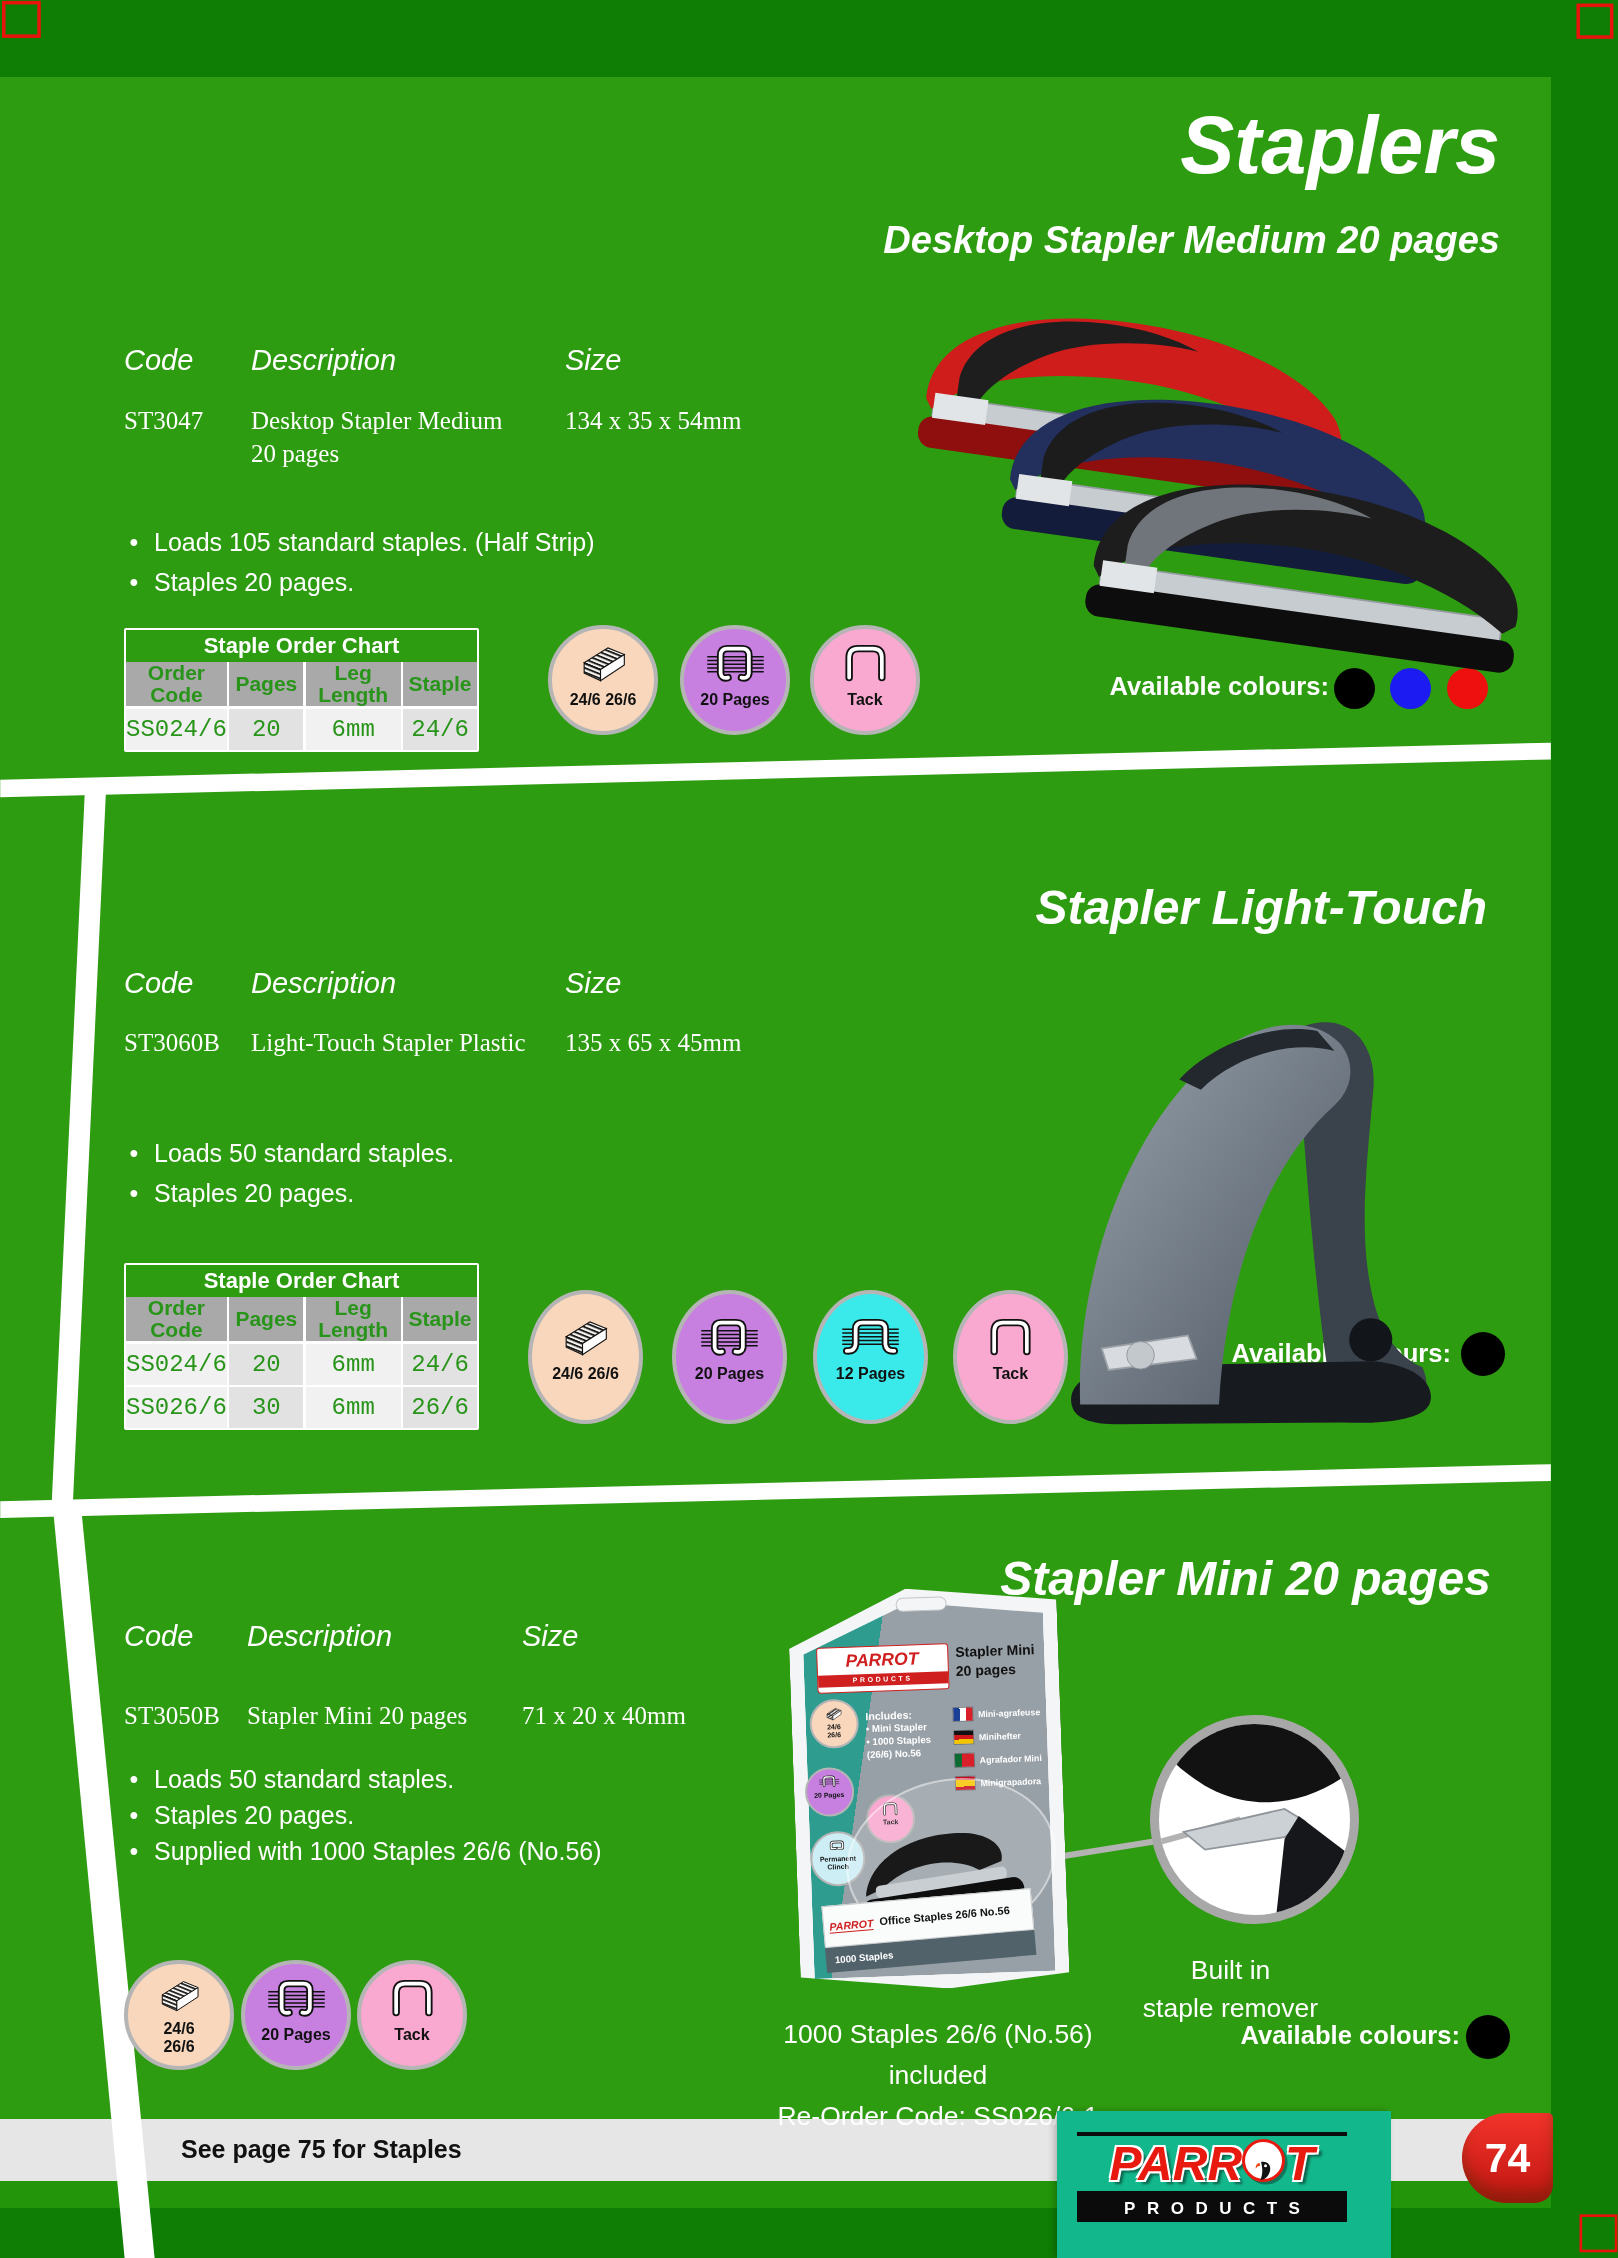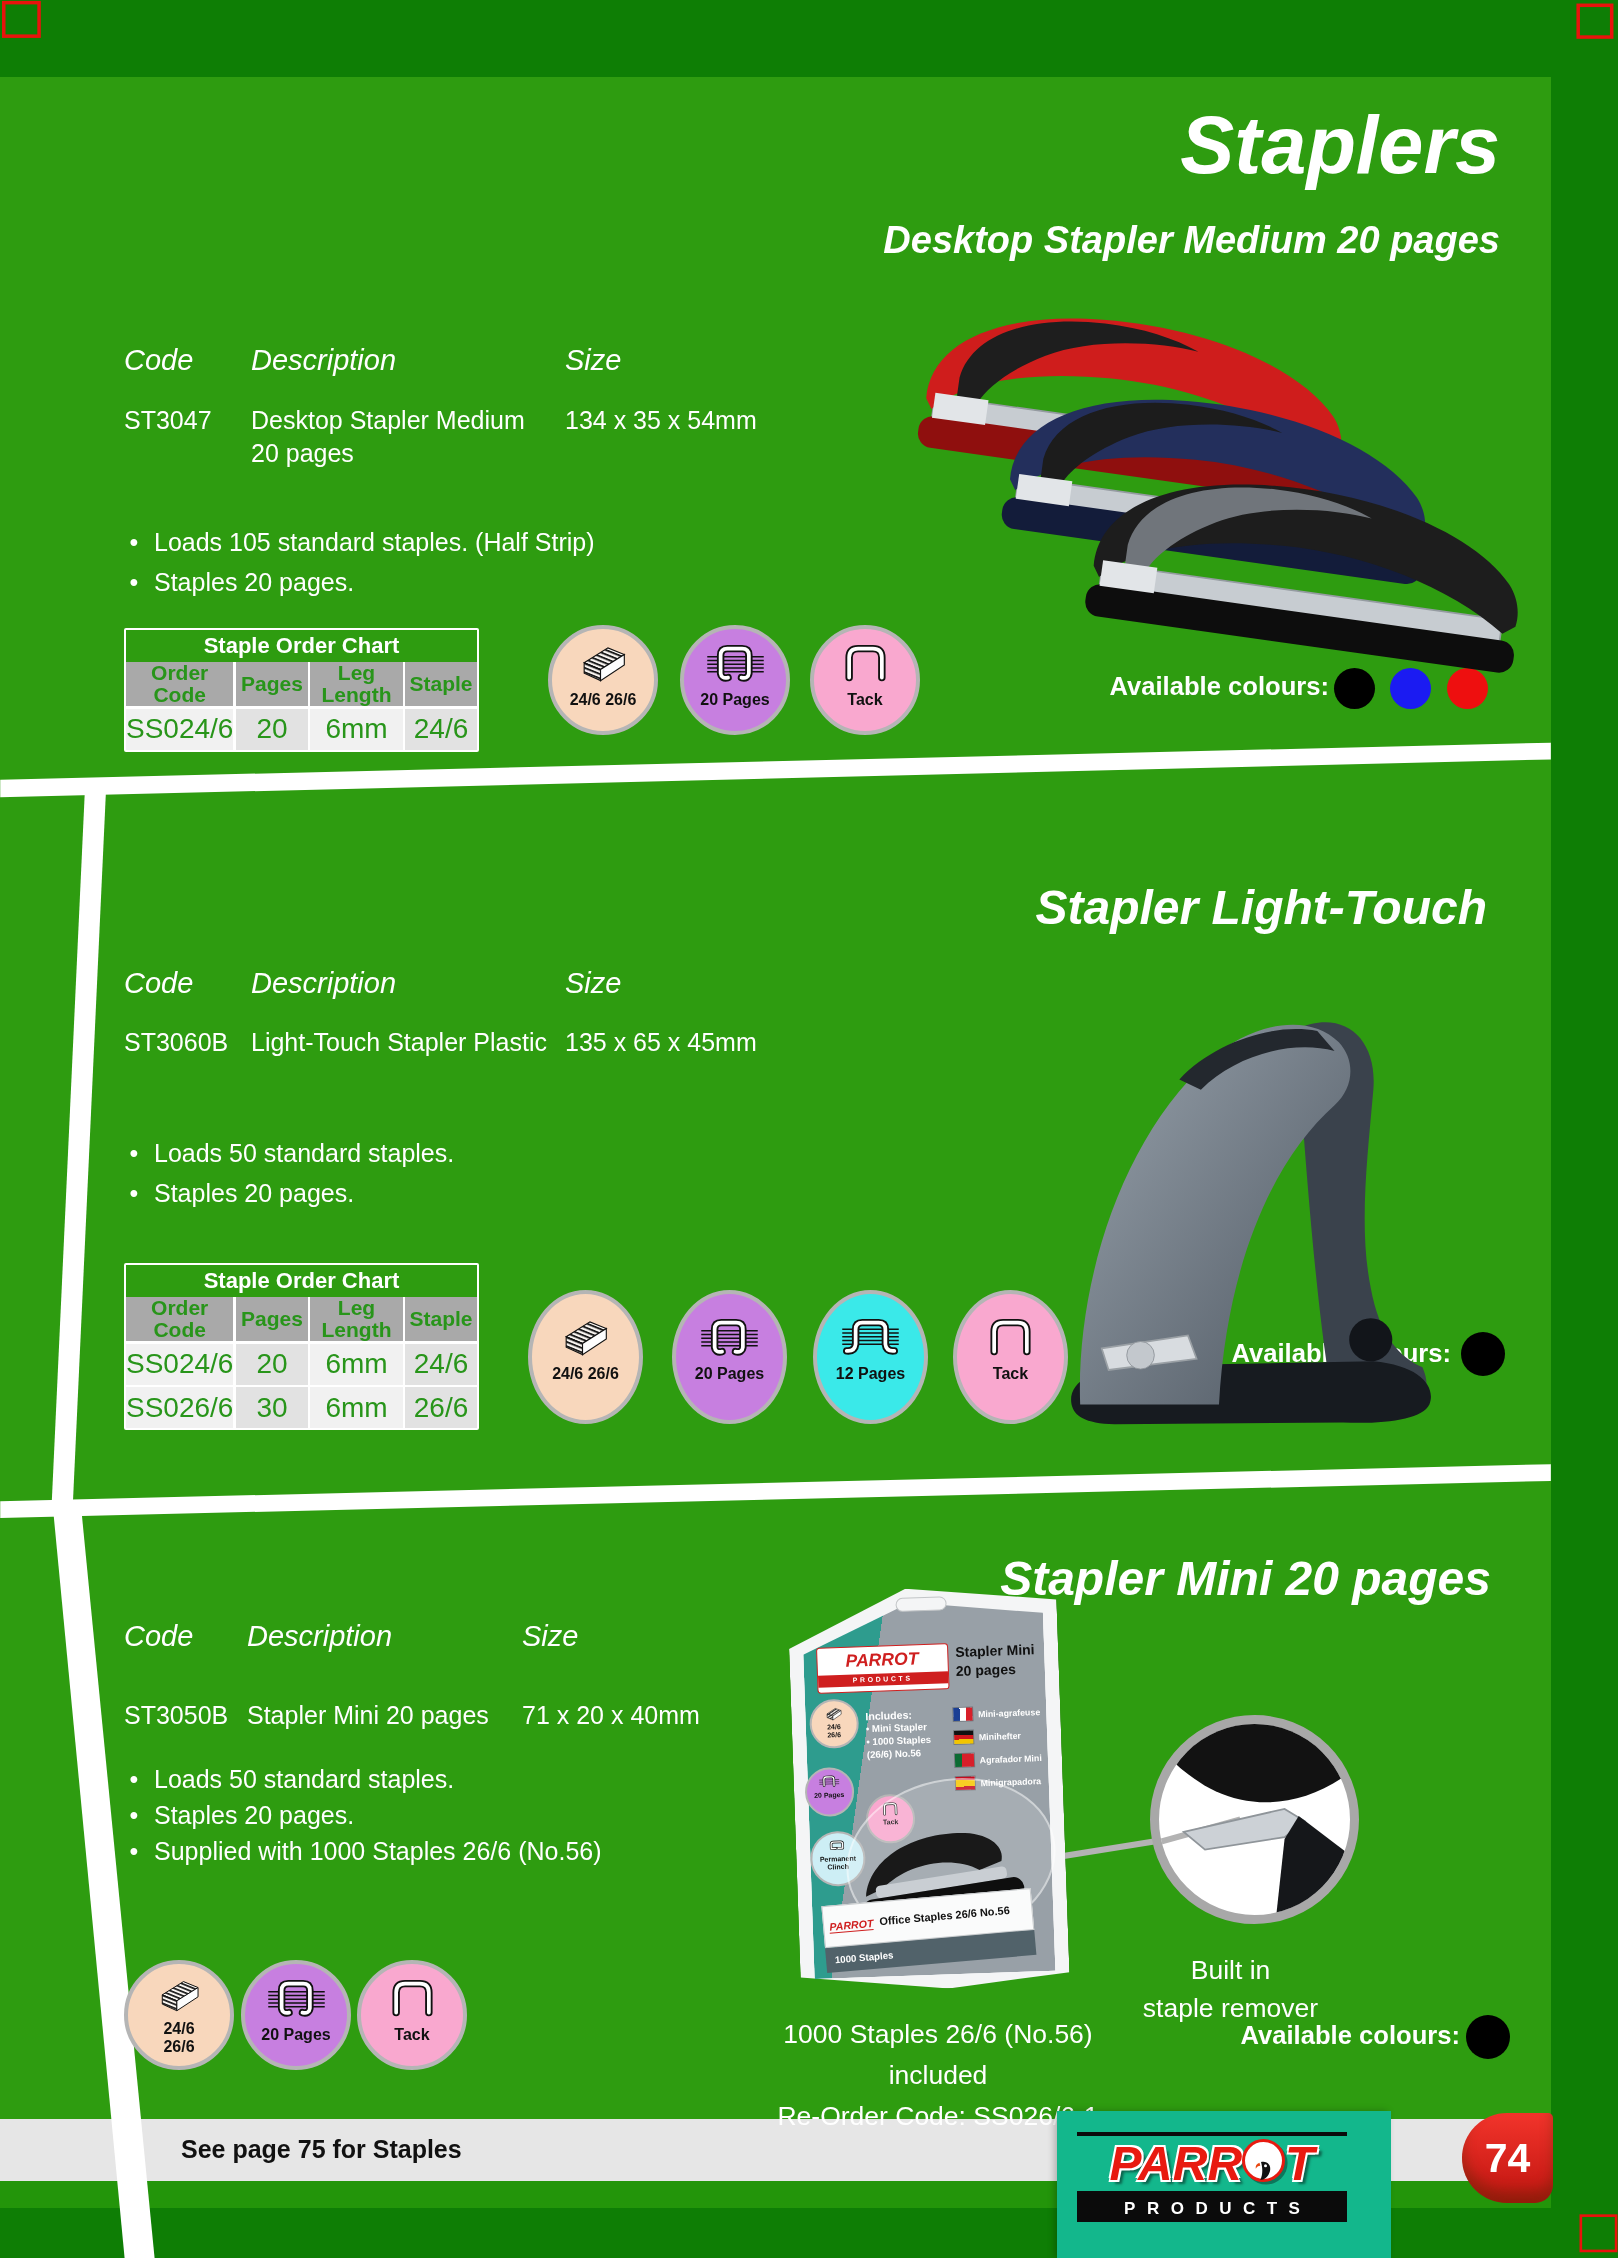--- a/index.html
+++ b/index.html
@@ -10,35 +10,35 @@
   .panel{left:0;top:77px;width:1551px;height:2042px;background:#2e9c10;}
   .footer-bar{left:0;top:2119px;width:1551px;height:62px;background:#e6e6e6;}
   .below-strip{left:0;top:2181px;width:1551px;height:26.5px;background:#23950a;}
   .overlay{left:0;top:0;width:1619px;height:2258px;z-index:2;pointer-events:none;}
   .content{left:0;top:0;width:1619px;height:2258px;z-index:4;}
   
   .main-title{right:119px;top:92px;font-size:81px;font-weight:bold;font-style:italic;line-height:1;margin-top:13px;}
   .sub-title{right:119px;top:219px;font-size:38px;font-weight:bold;font-style:italic;}
   .sec-head{font-size:48px;font-weight:bold;font-style:italic;}
   .colhead{font-size:29px;font-style:italic;}
-  .bodytxt{font-size:25px;line-height:33px;}
+  .bodytxt{font-size:25px;line-height:33px;font-family:Liberation Serif, serif;}
   .bullets{font-size:25px;}
   .bullet-line{position:relative;padding-left:28px;}
   .bullet-line::before{content:"•";position:absolute;left:3.5px;}
   .avail{font-size:25.6px;font-weight:bold;}
   .dot{border-radius:50%;}
   .dot.c-black{background:#000;} .dot.c-blue{background:#1b1bf2;} .dot.c-red{background:#ee0f0f;}
   
   .chart{width:351px;border:2.6px solid #fff;border-radius:2px;overflow:hidden;}
   .chart-title{height:32px;display:flex;align-items:center;justify-content:center;
                font-size:22px;font-weight:bold;color:#fff;}
   .chart-grid{display:grid;grid-template-columns:1.28fr 1fr 1.28fr 1fr;gap:2.6px;background:#fff;padding-top:0;}
   .ch{background:#a9a9a9;color:#28951a;font-weight:bold;font-size:21px;line-height:22px;text-align:center;
       display:flex;align-items:center;justify-content:center;min-height:44px;}
-  .cd{color:#28951a;font-size:28px;text-align:center;display:flex;align-items:center;justify-content:center;min-height:41px;}
+  .cd{color:#28951a;font-size:24px;text-align:center;display:flex;align-items:center;justify-content:center;min-height:41px;font-family:Liberation Mono, monospace;}
   .cd.lt{background:#f1f1f1;} .cd.dk{background:#e2e2e2;}
   
   .badge{position:absolute;width:110px;height:110px;border-radius:50%;border:4.4px solid #b5b5b5;
          box-sizing:border-box;display:flex;flex-direction:column;align-items:center;padding-top:7px;}
   .badge.oval{width:115px;height:134px;padding-top:16px;}
   .badge.peach{background:#f8d7bc;} .badge.purple{background:#c77fe0;}
   .badge.cyan{background:#3ae9e9;} .badge.pink{background:#f9a8cf;} .badge.pale{background:#cdeef5;}
   .badge svg{width:69px;height:55px;}
   .bl{font-size:16px;line-height:17.6px;font-weight:bold;color:#111;text-align:center;}
   .st-out{fill:none;stroke:#111;stroke-width:10;stroke-linecap:round;}

